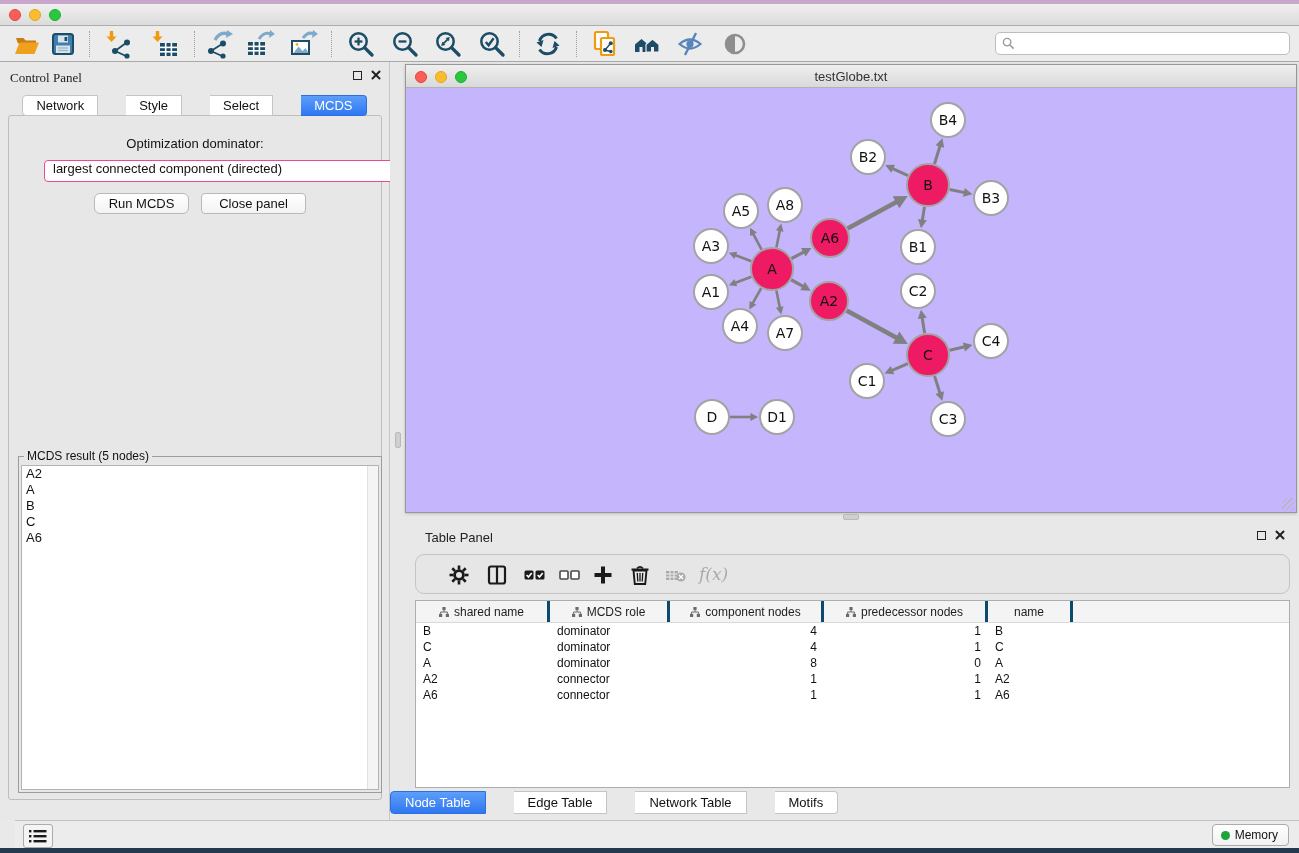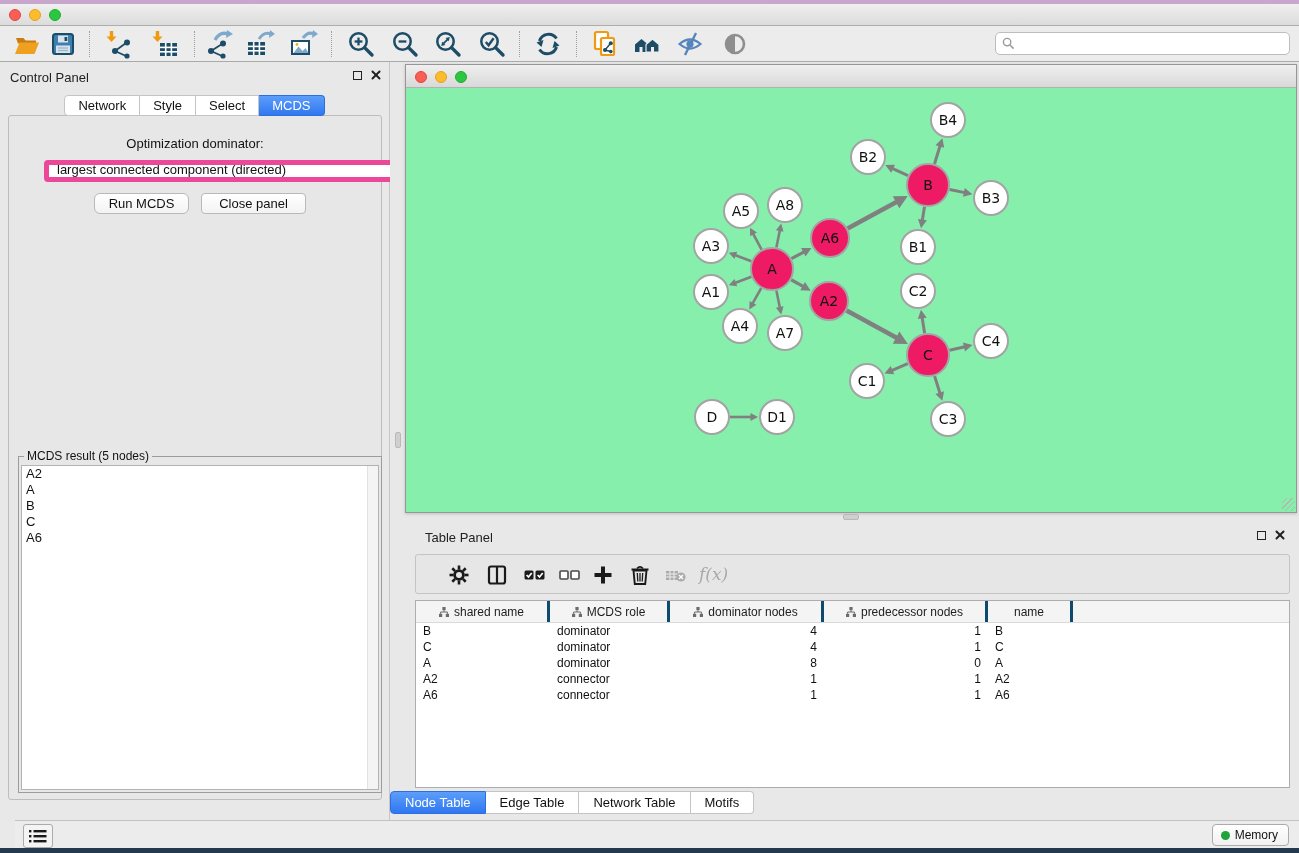--- a/index.html
+++ b/index.html
@@ -30,37 +30,37 @@
   .searchbox input { border:none; outline:none; flex:1; font-size:12px; height:18px;
     font-family:"Liberation Sans",sans-serif; background:transparent; }
   .searchbox svg { margin:0 4px 0 6px; }
 
   
   .content { position:relative; height:758px; }
 
   
   .cpanel { position:absolute; left:0; top:0; width:390px; height:758px;
     background:#e8e8e8; border-right:1px solid #c6c6c6; }
-  .cpanel-head { position:relative; height:28px; }
+  .cpanel-head { position:relative; height:28px;font-family:Liberation Serif, serif; }
   .cpanel-head .ptitle { position:absolute; left:10px; top:8px; font-size:13px; color:#222; }
   .phead-icons { position:absolute; right:8px; top:8px; display:flex; gap:9px; align-items:center; }
   .float-ico { width:9px; height:9px; border:1.6px solid #222; display:inline-block; }
   .ctabs { position:absolute; left:0; right:0; top:33px; display:flex; justify-content:center; z-index:2; }
-  .seg { display:flex; }
+  .seg { display:flex;gap:28px; }
   .seg .tab { height:21px; line-height:19px; padding:0 13px; font-size:13px; color:#111;
     background:#fff; border:1px solid #c4c4c4; border-left:none; cursor:default; }
   .seg .tab:first-child { border-left:1px solid #c4c4c4; border-radius:4px 0 0 4px; }
   .seg .tab:last-child { border-radius:0 4px 4px 0; }
   .seg .tab.active { background:linear-gradient(#5d9ef9,#2f77f2); border-color:#2d6fe0; color:#fff; }
   .cbox { position:absolute; left:8px; top:53px; width:374px; height:685px;
     background:#e7e7e7; border:1px solid #bdbdbd; border-radius:3px; }
   .opt-label { position:absolute; left:0; right:0; top:20px; text-align:center; font-size:13px; color:#111; }
   .dropdown { position:absolute; left:35px; top:44px; width:372px; height:22px; background:#fff;
-    border:5px solid #ec4899; border-radius:4px; font-size:13px; color:#111;
-    display:flex; align-items:flex-end; padding-left:8px; cursor:default; }
+    border:1px solid #ec4899; border-radius:4px; font-size:13px; color:#111;
+    display:flex; align-items:flex-start; padding-left:8px; cursor:default; }
   .dropdown .stepper { position:absolute; right:0; top:-1px; width:20px; height:22px;
     background:linear-gradient(#6aa7fa,#2f72ee); border-radius:0 4px 4px 0; border:1px solid #2d6fe0;
     display:flex; flex-direction:column; align-items:center; justify-content:center; gap:1px; }
   .stepper svg { display:block; }
   .mbtn { position:absolute; height:21px; background:linear-gradient(#ffffff,#f3f3f3);
     border:1px solid #b9b9b9; border-radius:4px; font-size:13px; color:#111;
     display:flex; align-items:center; justify-content:center; cursor:default;
     font-family:"Liberation Sans",sans-serif; }
   .fieldset-box { position:absolute; left:9px; top:333px; width:364px; height:344px; }
   .fieldset-box fieldset { width:100%; height:100%; border:1px solid #9c9c9c; padding:2px; background:#e7e7e7; }
@@ -70,34 +70,34 @@
   .mcds-scroll { position:absolute; right:0; top:0; bottom:0; width:11px;
     background:#f4f4f4; border-left:1px solid #e2e2e2; }
 
   
   .rregion { position:absolute; left:390px; top:0; width:909px; height:758px; background:#e8e8e8; }
   .netwin { position:absolute; left:15px; top:2px; width:892px; height:449px;
     background:#fff; border:1px solid #979797; box-shadow:0 1px 3px rgba(0,0,0,0.18); }
   .netwin .wtitle { position:relative; height:23px; background:linear-gradient(#efefef,#d9d9d9);
     border-bottom:1px solid #b2b2b2; }
   .netwin .wtitle .title { position:absolute; left:0; right:0; top:4px; text-align:center; font-size:13px; color:#333; }
-  .netwin .canvas { position:relative; width:100%; height:424px; background:#86efac; }
+  .netwin .canvas { position:relative; width:100%; height:424px; background:#c4b5fd; }
   .resize-grip { position:absolute; right:1px; bottom:1px; width:13px; height:13px;
     background:repeating-linear-gradient(135deg, transparent 0 3px, #b5b5b5 3px 4px); }
   .split-h { position:absolute; left:5px; top:370px; width:6px; height:16px;
     background:#cfcfcf; border:1px solid #b9b9b9; border-radius:2px; }
   .split-v { position:absolute; left:453px; top:452px; width:16px; height:6px;
     background:#cfcfcf; border:1px solid #b9b9b9; border-radius:2px; }
 
   
   .tpanel { position:absolute; left:0; top:460px; width:909px; height:300px; }
   .tpanel .ptitle { position:absolute; left:35px; top:8px; font-size:13px; color:#222; }
   .tpanel .phead-icons { right:14px; top:8px; }
   .ttoolbar { position:absolute; left:25px; top:32px; width:875px; height:40px;
-    background:#e6e6e6; border:1px solid #c4c4c4; border-radius:3px; }
+    background:#e6e6e6; border:1px solid #c4c4c4; border-radius:9px; }
   .ttico { position:absolute; top:9px; width:22px; height:22px; }
   .fx { position:absolute; top:9px; font-family:"DejaVu Serif","Liberation Serif",serif;
     font-style:italic; font-size:17px; color:#a9a9a9; }
   .ntable { position:absolute; left:25px; top:78px; width:875px; height:188px;
     background:#fff; border:1px solid #adadad; overflow:hidden; }
   .thead { display:flex; height:22px; background:#f4f4f4; border-bottom:1px solid #d9d9d9; }
   .th { display:flex; align-items:center; justify-content:center; gap:5px;
     border-right:3px solid #0c4a6e; font-size:12px; color:#222; }
   .trow { display:flex; height:16px; }
   .td { font-size:12px; color:#111; padding:1px 7px 0; white-space:nowrap; overflow:hidden; }
@@ -363,20 +363,21 @@
 
         <div class="split-h"></div>
 
         <div class="netwin">
           <div class="wtitle">
             <div class="lights" style="top:6px;">
               <span class="light red"></span>
               <span class="light yellow"></span>
               <span class="light green"></span>
             </div>
+            <div class="title">testGlobe.txt</div>
           </div>
           <div class="canvas">
             <svg id="graph-svg" width="890" height="424" viewBox="0 0 890 424">
                 <g>
                   <line x1="355.6297000338812" y1="161.5975032891971" x2="347.0389755061215" y2="145.52453481790482" stroke="#808080" stroke-width="2.6"></line>
                   <polygon points="343.95616815255715,139.75670170478432 350.9498862851329,144.56809512894753 344.0708192694846,148.2448378442078" fill="#808080"></polygon>
                 </g>
                 <g>
                   <line x1="370.3793183343823" y1="159.44027896919482" x2="373.9160095336307" y2="142.02887614212565" stroke="#808080" stroke-width="2.6"></line>
                   <polygon points="375.217861438488,135.61975907205903 377.5389001557106,143.7851971664391 369.89499906297056,142.2325297569763" fill="#808080"></polygon>
@@ -654,21 +655,21 @@
                 </div>
                 <div class="th" style="width: 154px;">
                   <svg width="10" height="10" viewBox="0 0 10 10">
                     <g fill="#6b6b6b">
                       <rect x="3.4" y="0" width="3.2" height="3.2"></rect>
                       <rect x="0" y="6.8" width="3.2" height="3.2"></rect>
                       <rect x="6.8" y="6.8" width="3.2" height="3.2"></rect>
                     </g>
                     <path d="M5 3.2v1.8M1.6 6.8V5h6.8v1.8" fill="none" stroke="#6b6b6b" stroke-width="1"></path>
                   </svg>
-                  <span>dominator nodes</span>
+                  <span>component nodes</span>
                 </div>
                 <div class="th" style="width: 164px;">
                   <svg width="10" height="10" viewBox="0 0 10 10">
                     <g fill="#6b6b6b">
                       <rect x="3.4" y="0" width="3.2" height="3.2"></rect>
                       <rect x="0" y="6.8" width="3.2" height="3.2"></rect>
                       <rect x="6.8" y="6.8" width="3.2" height="3.2"></rect>
                     </g>
                     <path d="M5 3.2v1.8M1.6 6.8V5h6.8v1.8" fill="none" stroke="#6b6b6b" stroke-width="1"></path>
                   </svg>

